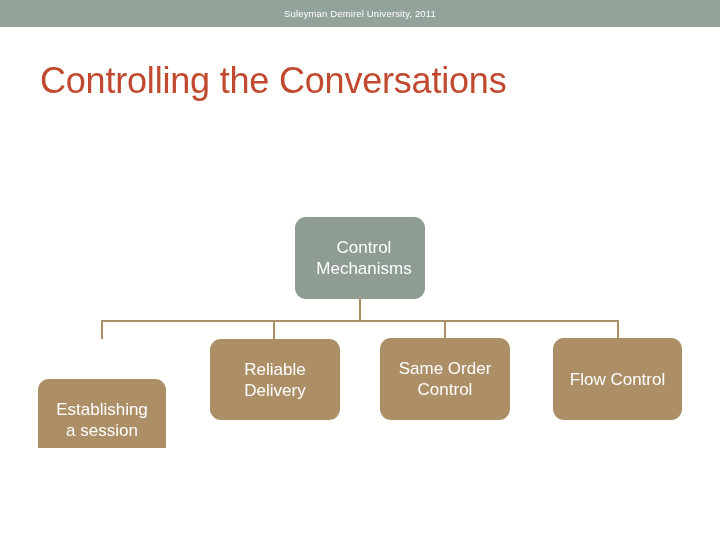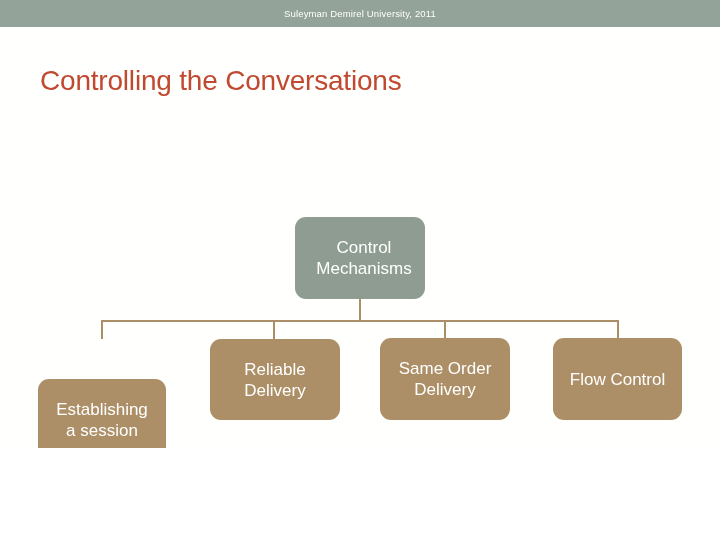--- a/index.html
+++ b/index.html
@@ -47,21 +47,21 @@
   }
 
   
   .slide-title {
     position: absolute;
     left: 40px;
     top: 57px;
     width: 640px;
     color: #c0492f;
     font-family: "Liberation Sans", sans-serif;
-    font-size: 28px;
+    font-size: 36px;
     font-weight: normal;
     line-height: 48px;
     letter-spacing: -0.2px;
     white-space: nowrap;
   }
 
   
   .diagram {
     position: absolute;
     left: 0;
@@ -134,19 +134,19 @@
     <div class="node node-root">Control
 Mechanisms</div>
 
     <div class="node node-child node-child-0">Establishing
 a session</div>
 
     <div class="node node-child node-child-1">Reliable
 Delivery</div>
 
     <div class="node node-child node-child-2">Same Order
-Delivery</div>
+Control</div>
 
     <div class="node node-child node-child-3">Flow Control</div>
 
   </div>
 
 </div>
 
 </body></html>

